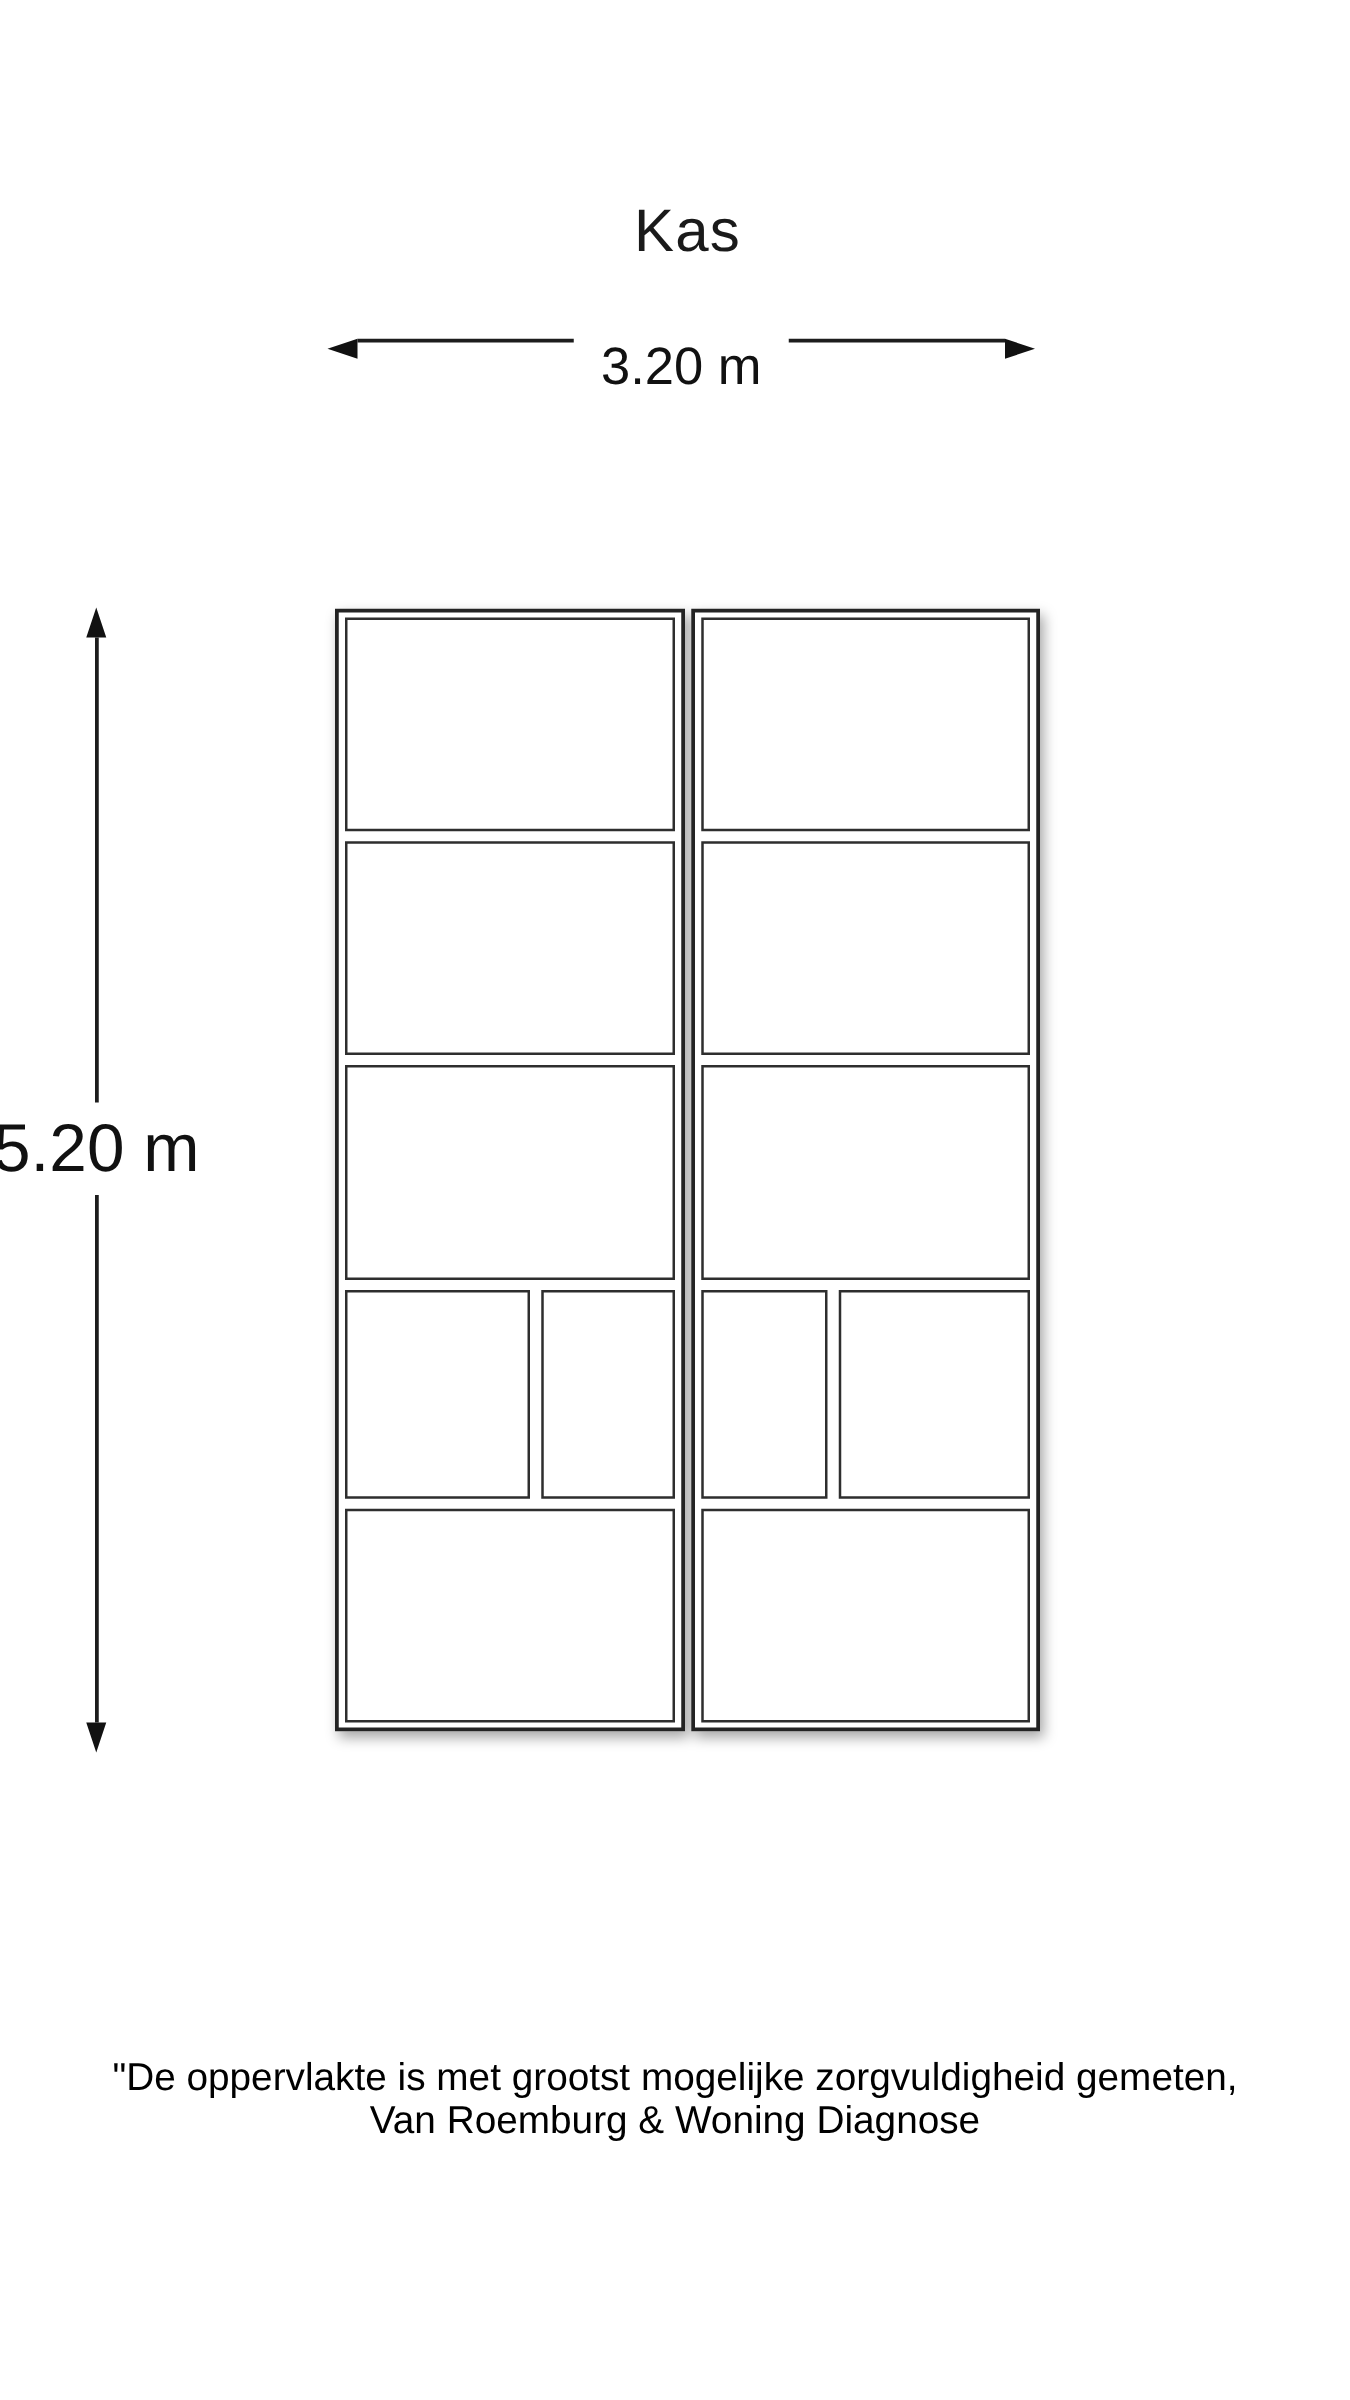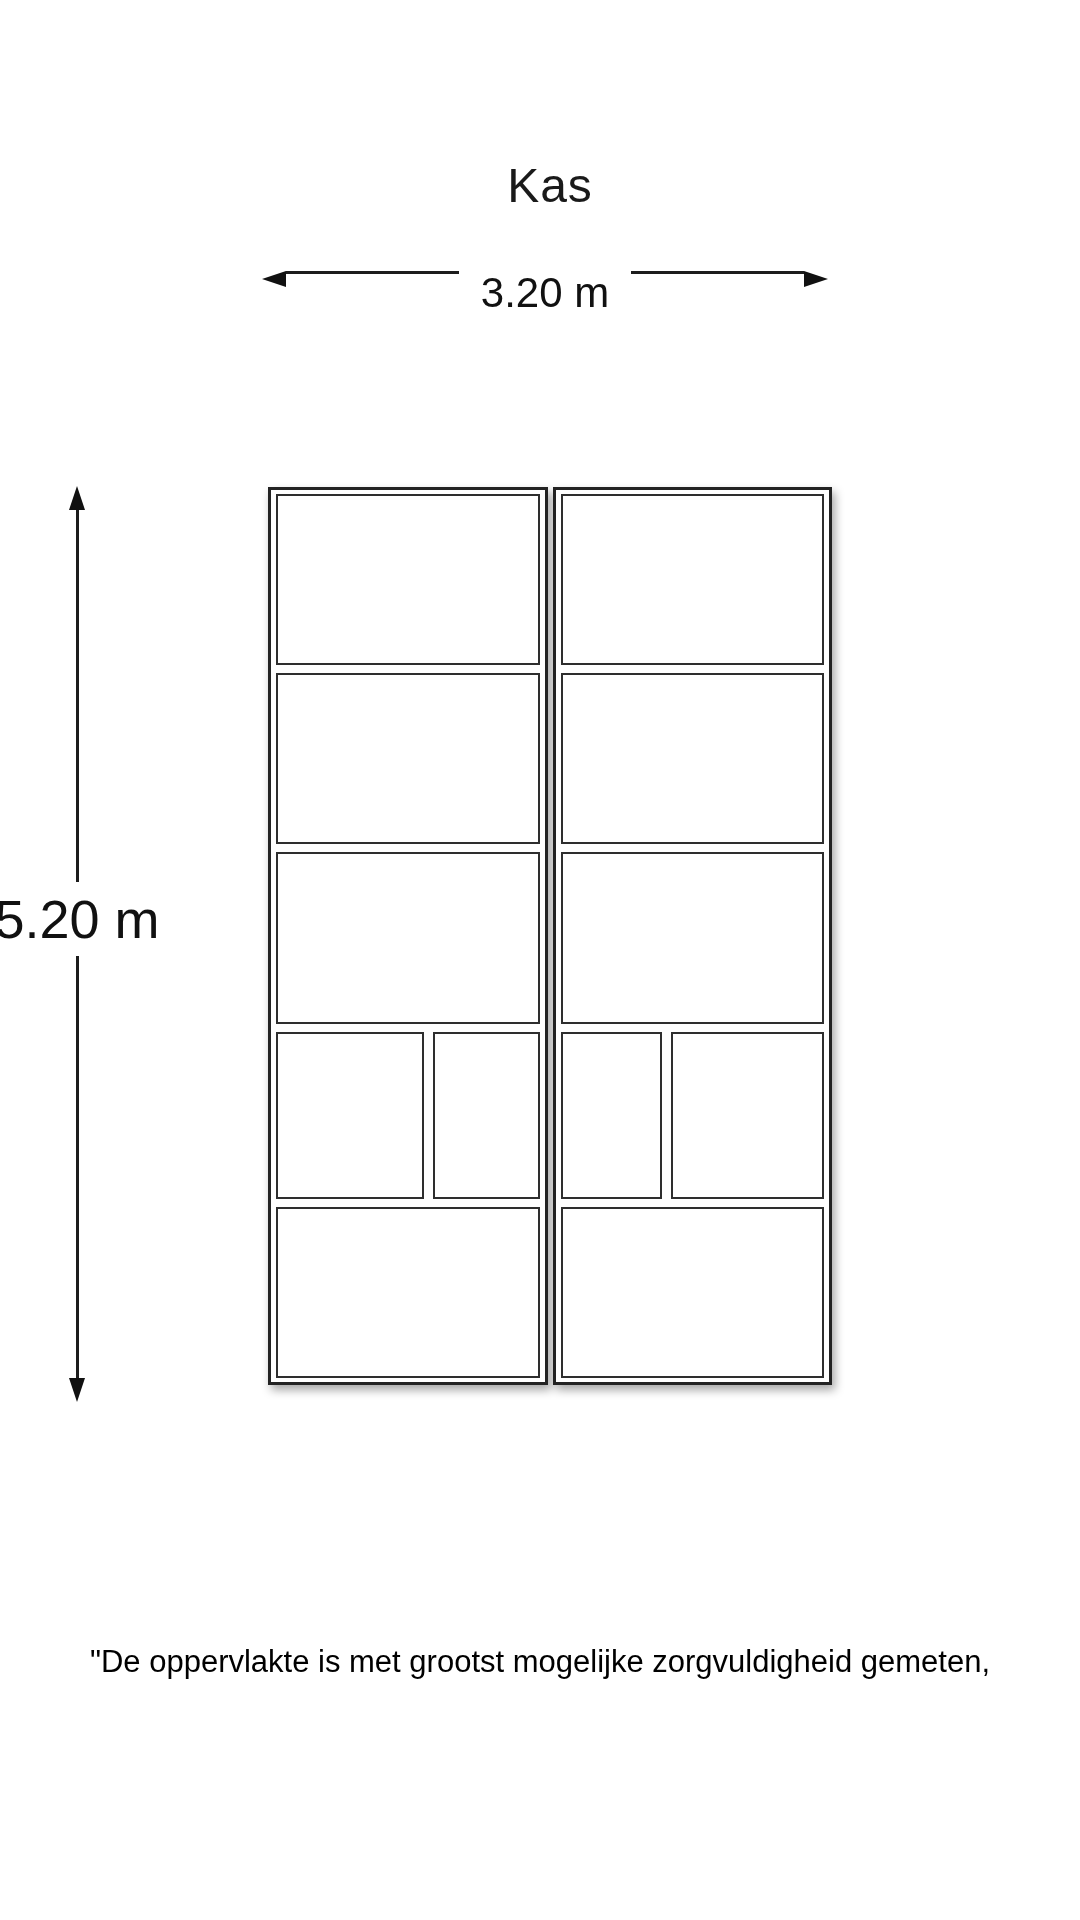--- a/index.html
+++ b/index.html
@@ -154,15 +154,16 @@
         <div class="row split">
           <div class="cell" style="width: 40%;"></div>
           <div class="cell" style="width: 60%;"></div>
         </div>
         <div class="row"></div>
       </div>
   </div>
 
   <div class="disclaimer">
     <div>"De oppervlakte is met grootst mogelijke zorgvuldigheid gemeten,</div>
+    <div>Van Roemburg &amp; Woning Diagnose</div>
   </div>
 
 </div>
 
 </body></html>

